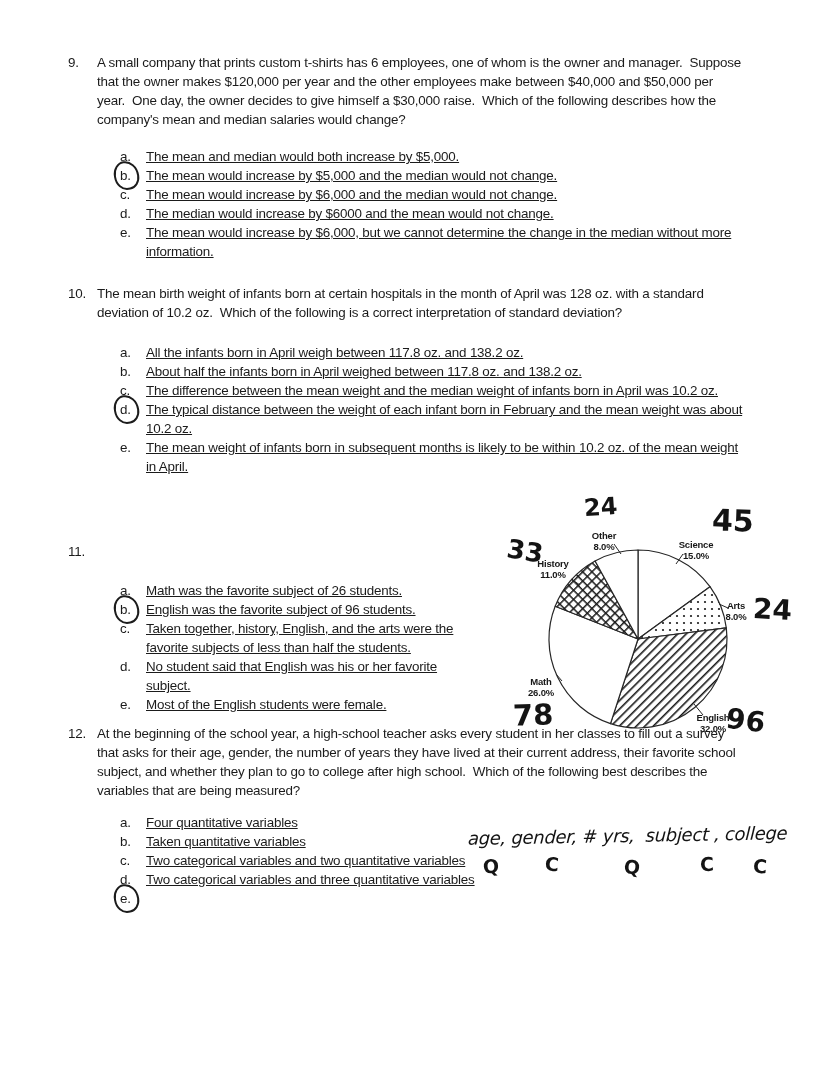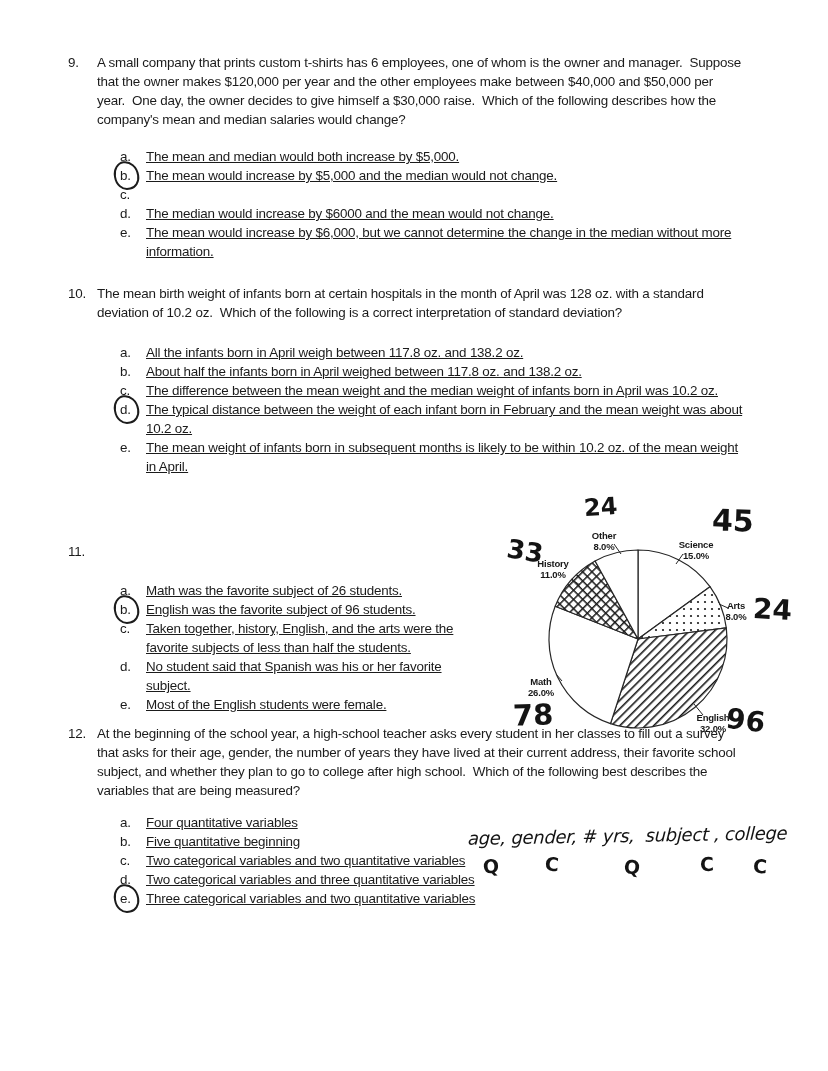--- a/index.html
+++ b/index.html
@@ -53,20 +53,21 @@
       <div class="opt">
           <span class="letter">a.</span>
           <span class="otext">The mean and median would both increase by $5,000.</span>
         </div>
       <div class="opt">
           <span class="letter circled">b.</span>
           <span class="otext">The mean would increase by $5,000 and the median would not change.</span>
         </div>
       <div class="opt">
           <span class="letter">c.</span>
+          <span class="otext">The mean would increase by $6,000 and the median would not change.</span>
         </div>
       <div class="opt">
           <span class="letter">d.</span>
           <span class="otext">The median would increase by $6000 and the mean would not change.</span>
         </div>
       <div class="opt">
           <span class="letter">e.</span>
           <span class="otext">The mean would increase by $6,000, but we cannot determine the change in the median without more
 information.</span>
         </div>
@@ -118,21 +119,21 @@
           <span class="letter circled">b.</span>
           <span class="otext">English was the favorite subject of 96 students.</span>
         </div>
       <div class="opt">
           <span class="letter">c.</span>
           <span class="otext">Taken together, history, English, and the arts were the
 favorite subjects of less than half the students.</span>
         </div>
       <div class="opt">
           <span class="letter">d.</span>
-          <span class="otext">No student said that Spanish was his or her favorite
+          <span class="otext">No student said that English was his or her favorite
 subject.</span>
         </div>
       <div class="opt">
           <span class="letter">e.</span>
           <span class="otext">Most of the English students were female.</span>
         </div>
     </div>
   </div>
 
   <div class="question" style="top:724px">
@@ -143,33 +144,32 @@
 subject, and whether they plan to go to college after high school.  Which of the following best describes the
 variables that are being measured?</div>
     </div>
     <div class="options" style="margin-top:13px">
       <div class="opt">
           <span class="letter">a.</span>
           <span class="otext">Four quantitative variables</span>
         </div>
       <div class="opt">
           <span class="letter">b.</span>
-          <span class="otext">Five quantitative beginning</span>
+          <span class="otext">Taken quantitative variables</span>
         </div>
       <div class="opt">
           <span class="letter">c.</span>
           <span class="otext">Two categorical variables and two quantitative variables</span>
         </div>
       <div class="opt">
           <span class="letter">d.</span>
           <span class="otext">Two categorical variables and three quantitative variables</span>
         </div>
       <div class="opt">
           <span class="letter circled">e.</span>
-          <span class="otext">Three categorical variables and two quantitative variables</span>
         </div>
     </div>
   </div>
 
   <div class="pie-wrap">
     <svg width="260" height="250" viewBox="0 0 260 250">
       <defs>
         <pattern id="p-dots" width="7" height="7" patternUnits="userSpaceOnUse">
           <rect width="7" height="7" fill="#ffffff"></rect>
           <circle cx="2" cy="2" r="1.1" fill="#1a1a1a"></circle>

